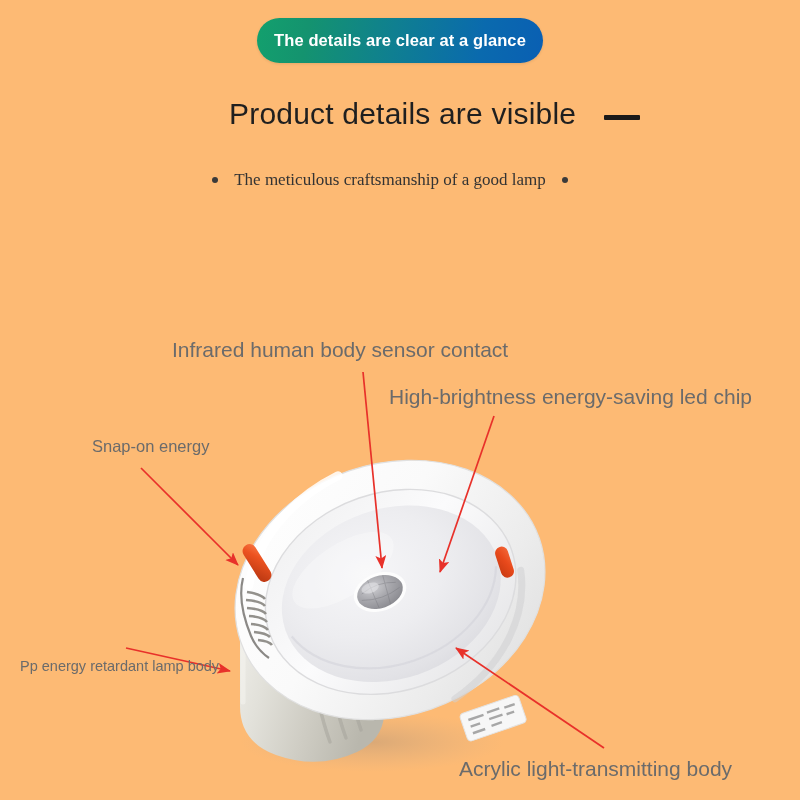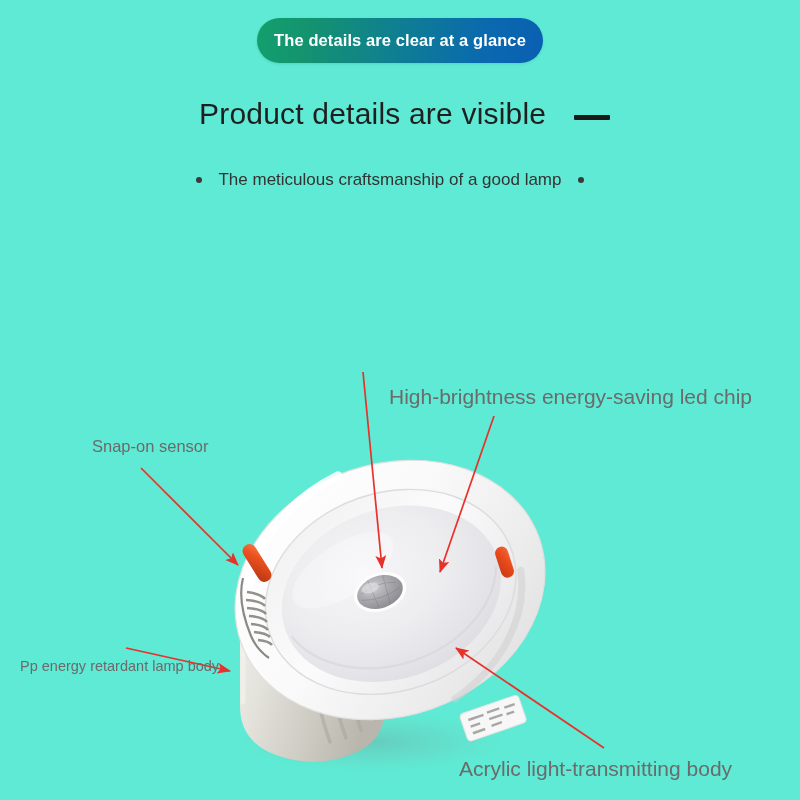--- a/index.html
+++ b/index.html
@@ -11,21 +11,21 @@
     width: 800px;
     height: 800px;
     background: #f2f2f2;
     font-family: "Liberation Sans", sans-serif;
     overflow: hidden;
   }
   #stage {
     position: relative;
     width: 800px;
     height: 800px;
-    background: #5eead4;
+    background: #fdba74;
   }
 
   
   .badge {
     position: absolute;
     left: 257px;
     top: 18px;
     width: 286px;
     height: 45px;
     border-radius: 23px;
@@ -51,39 +51,41 @@
     display: flex;
     align-items: center;
     gap: 28px;
   }
   .heading-text {
     font-size: 30px;
     color: #1f1f1f;
     font-weight: normal;
     white-space: nowrap;
     letter-spacing: 0.2px;
+    margin-left: 30px;
   }
   .heading-dash {
     width: 36px;
     height: 5px;
     background: #1a1a1a;
     border-radius: 1px;
     margin-top: 6px;
   }
 
   
   .subtitle-row {
     position: absolute;
     left: 0;
     top: 170px;
     width: 780px;
     display: flex;
     align-items: center;
     justify-content: center;
     gap: 16px;
+    font-family: Liberation Serif, serif;
   }
   .sub-dot {
     width: 6px;
     height: 6px;
     border-radius: 50%;
     background: #3a3a3a;
     flex: 0 0 auto;
   }
   .subtitle-text {
     font-size: 17px;
@@ -289,22 +291,23 @@
     </defs>
     <g stroke="#e8312a" stroke-width="1.7" fill="none" marker-end="url(#ah)">
       <line x1="363" y1="372" x2="382" y2="568"></line>
       <line x1="494" y1="416" x2="440" y2="572"></line>
       <line x1="141" y1="468" x2="238" y2="565"></line>
       <line x1="126" y1="648" x2="230" y2="671"></line>
       <line x1="604" y1="748" x2="456" y2="648"></line>
     </g>
   </svg>
 
+  <div class="label l-sensor">Infrared human body sensor contact</div>
 
   <div class="label l-chip">High-brightness energy-saving led chip</div>
 
-  <div class="label l-bracket">Snap-on sensor</div>
+  <div class="label l-bracket">Snap-on energy</div>
 
   <div class="label l-body">Pp energy retardant lamp body</div>
 
   <div class="label l-cover">Acrylic light-transmitting body</div>
 
 </div>
 
 </body></html>

